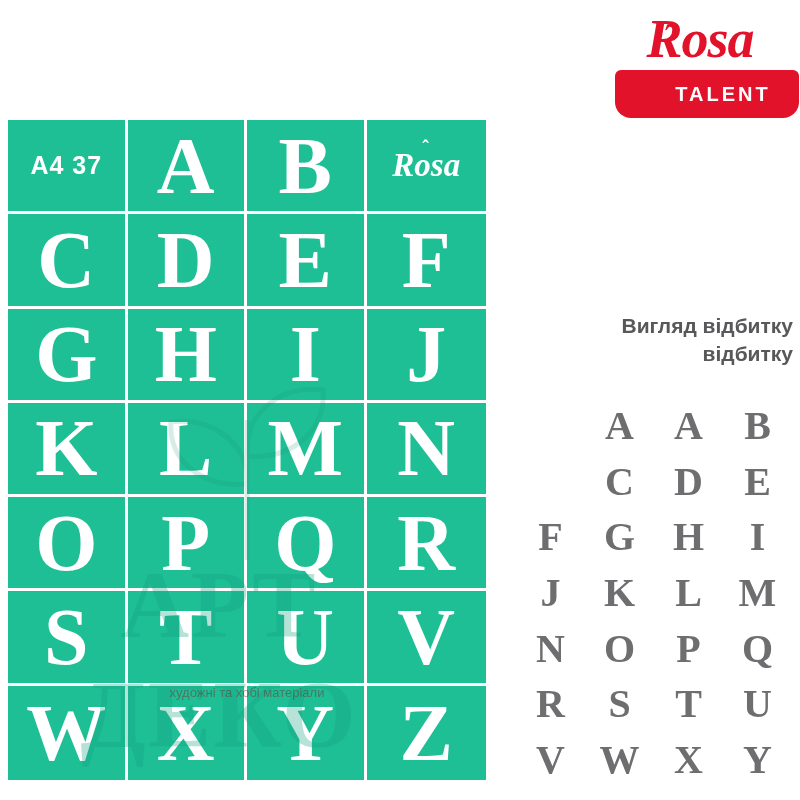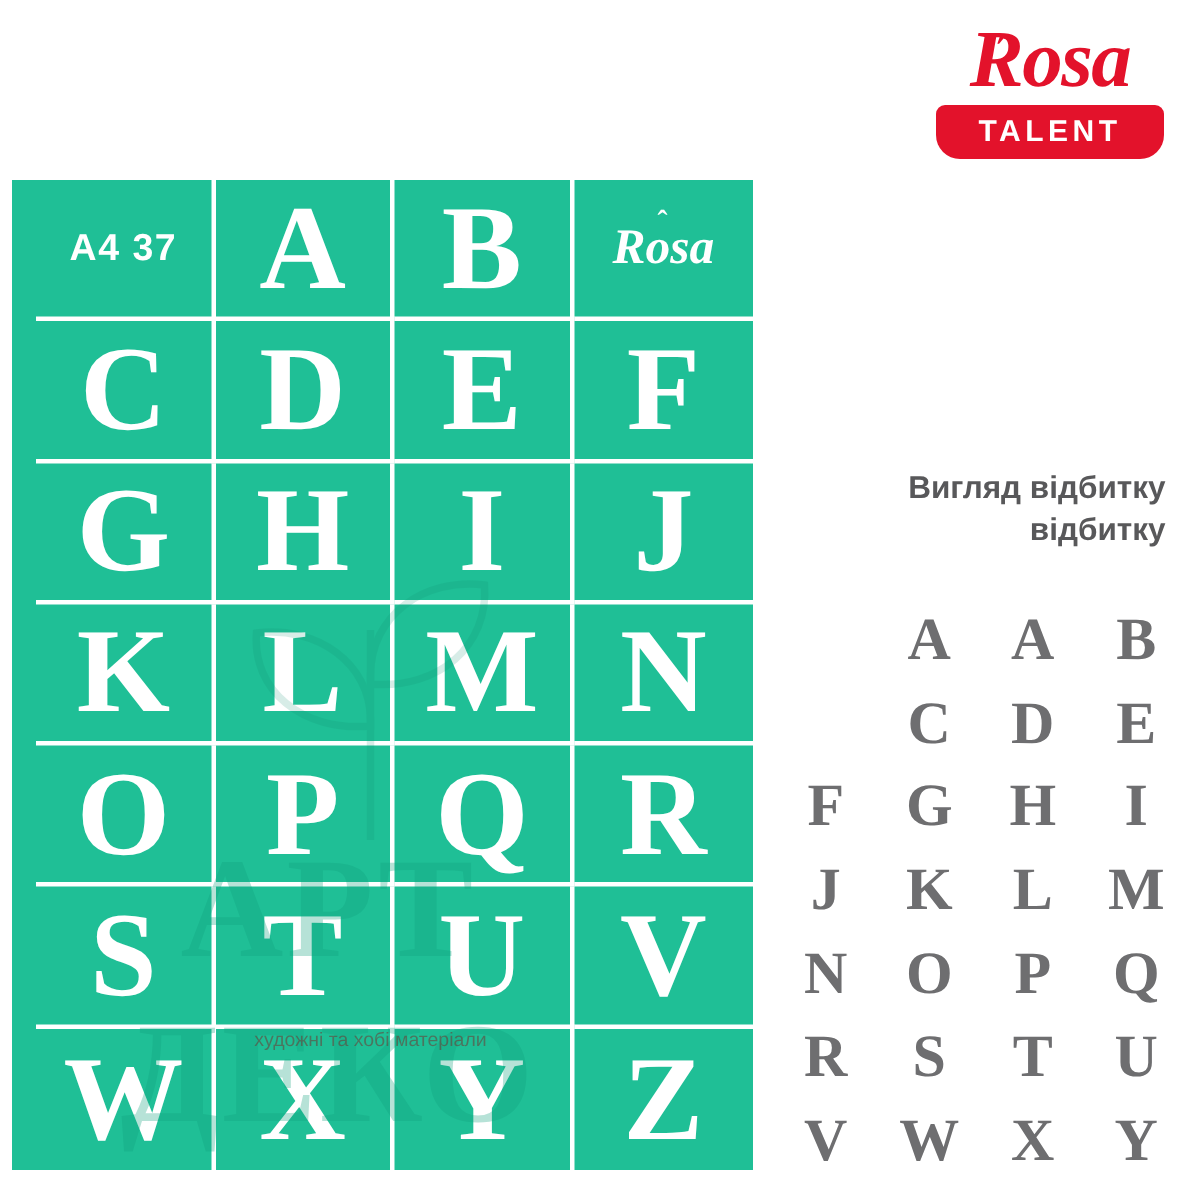--- a/index.html
+++ b/index.html
@@ -41,46 +41,46 @@
     top: -4px;
     font-size: 30px;
     font-style: normal;
     font-weight: bold;
     color: #e3122b;
     transform: rotate(-18deg);
   }
   #logo-talent {
     margin: 2px auto 0 auto;
     width: 152px;
-    height: 36px;
+    height: 48px;
     background: #e3122b;
     border-radius: 6px 6px 16px 16px;
     color: #ffffff;
     font-family: "Liberation Sans", sans-serif;
     font-weight: bold;
     font-size: 20px;
     letter-spacing: 3px;
     display: flex;
     align-items: center;
     justify-content: center;
+    padding-left: 32px;
   }
 
   
   #stencil {
     position: absolute;
     left: 8px;
     top: 120px;
     width: 478px;
     height: 660px;
     background: #1fbf96;
     display: grid;
     grid-template-columns: repeat(4, 1fr);
     grid-template-rows: repeat(7, 1fr);
     overflow: hidden;
-    padding-left: 16px;
   }
   .cell {
     position: relative;
     display: flex;
     align-items: center;
     justify-content: center;
     box-sizing: border-box;
     border-right: 3px solid #ffffff;
     border-bottom: 3px solid #ffffff;
   }
@@ -150,21 +150,21 @@
     font-family: "Liberation Sans", sans-serif;
     font-size: 13px;
     color: #7f1d1d;
     opacity: 0.45;
     pointer-events: none;
   }
 
   
   #caption {
     position: absolute;
-    left: 492px;
+    left: 508px;
     top: 312px;
     width: 285px;
     text-align: right;
     font-family: "Liberation Sans", sans-serif;
     font-weight: bold;
     font-size: 21px;
     line-height: 28px;
     color: #58585a;
   }
 

